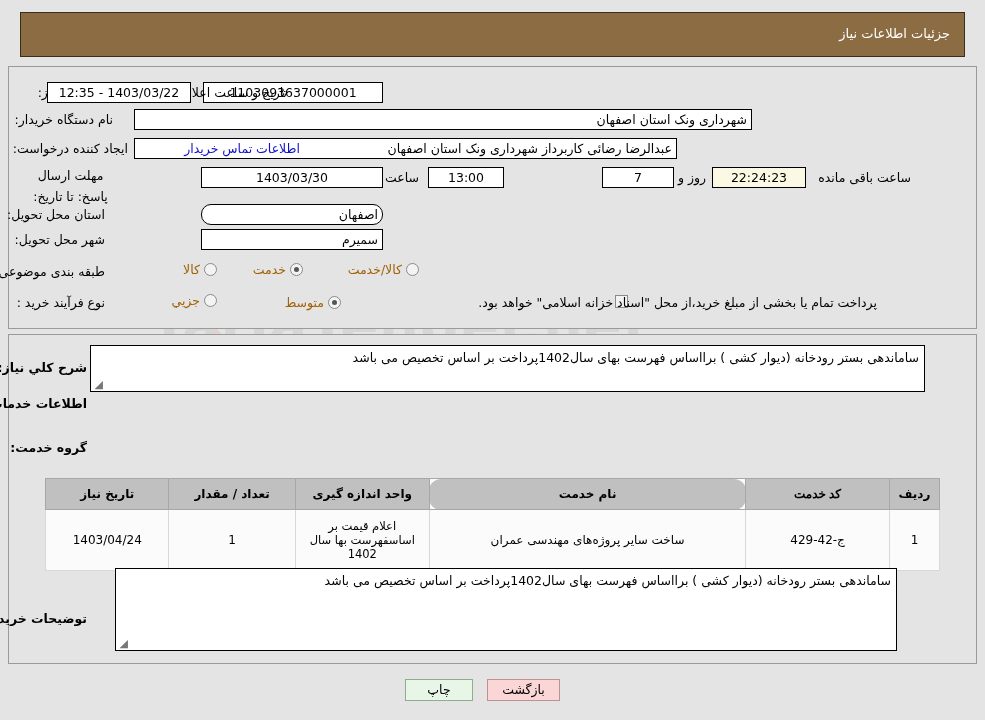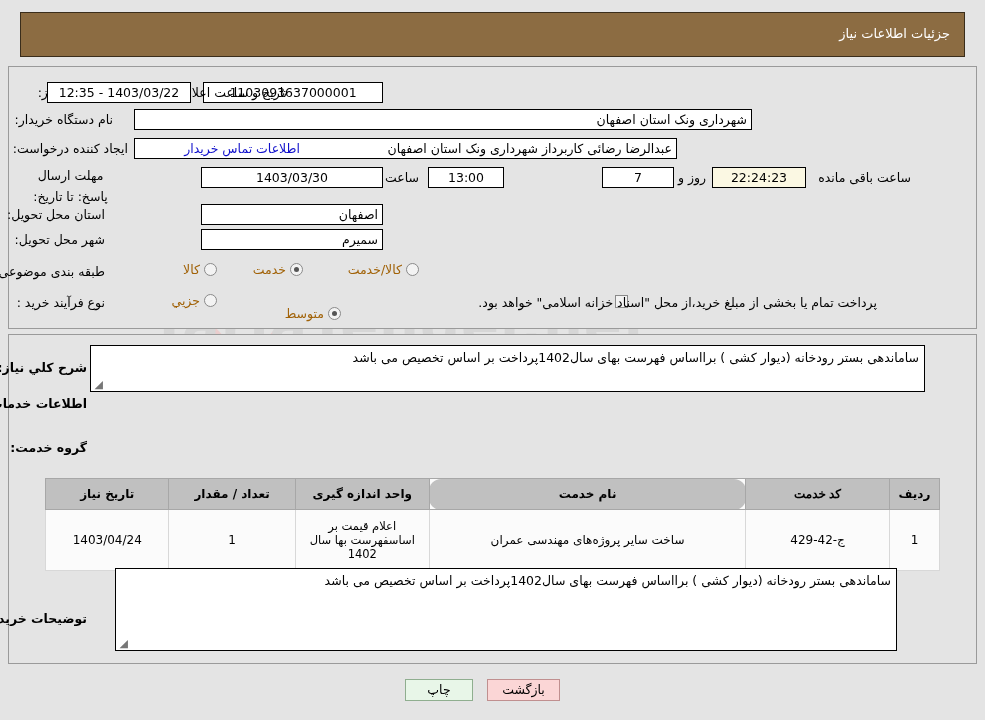--- a/index.html
+++ b/index.html
@@ -241,21 +241,21 @@
   <div class="lbl" style="right:872px; top:165px; white-space:normal; width:85px; text-align:center; line-height:21px;">مهلت ارسال پاسخ: تا تاریخ:</div>
   <div class="fld center" style="right:602px; top:167px; width:182px;">1403/03/30</div>
   <div class="lbl" style="right:566px; top:170px;">ساعت</div>
   <div class="fld center" style="right:481px; top:167px; width:76px;">13:00</div>
   <div class="fld center" style="right:311px; top:167px; width:72px;">7</div>
   <div class="lbl" style="right:279px; top:170px;">روز و</div>
   <div class="fld cream" style="right: 179px; top: 167px; width: 94px; background: rgb(251, 248, 227);">22:24:23</div>
   <div class="lbl" style="right:74px; top:170px;">ساعت باقی مانده</div>
 
   <div class="lbl" style="right:880px; top:207px;">استان محل تحویل:</div>
-  <div class="fld right" style="right:602px; top:204px; width:182px;">اصفهان</div>
+  <div class="fld right" style="right:602px; top:204px; width:182px;border-radius:10px;">اصفهان</div>
 
   <div class="lbl" style="right:880px; top:232px;">شهر محل تحویل:</div>
   <div class="fld right" style="right:602px; top:229px; width:182px;">سمیرم</div>
 
   <div class="lbl" style="right:880px; top:264px;">طبقه بندی موضوعی:</div>
   <div class="radio-wrap" style="right:768px; top:262px;">
     <span class="radio" id="rad-cat-0"></span>
     <span class="radio-lbl">کالا</span>
   </div>
   <div class="radio-wrap" style="right:682px; top:262px;">
@@ -265,21 +265,21 @@
   <div class="radio-wrap" style="right:566px; top:262px;">
     <span class="radio" id="rad-cat-2"></span>
     <span class="radio-lbl">کالا/خدمت</span>
   </div>
 
   <div class="lbl" style="right:880px; top:295px;">نوع فرآیند خرید :</div>
   <div class="radio-wrap" style="right:768px; top:293px;">
     <span class="radio" id="rad-proc-0"></span>
     <span class="radio-lbl">جزیي</span>
   </div>
-  <div class="radio-wrap" style="right:644px; top:306px;">
+  <div class="radio-wrap" style="right:644px; top:295px;">
     <span class="radio on" id="rad-proc-1"></span>
     <span class="radio-lbl">متوسط</span>
   </div>
   <div class="chk" style="right:357px; top:295px;"></div>
   <div class="lbl" style="right:108px; top:295px;">پرداخت تمام یا بخشی از مبلغ خرید،از محل "اسناد خزانه اسلامی" خواهد بود.</div>
 
   <div class="panel" id="panel-mid"></div>
 
   <div class="lbl lbl-b" style="right:898px; top:360px;">شرح کلي نیاز:</div>
   <div class="ta" style="right:60px; top:345px; width:835px; height:47px;">

